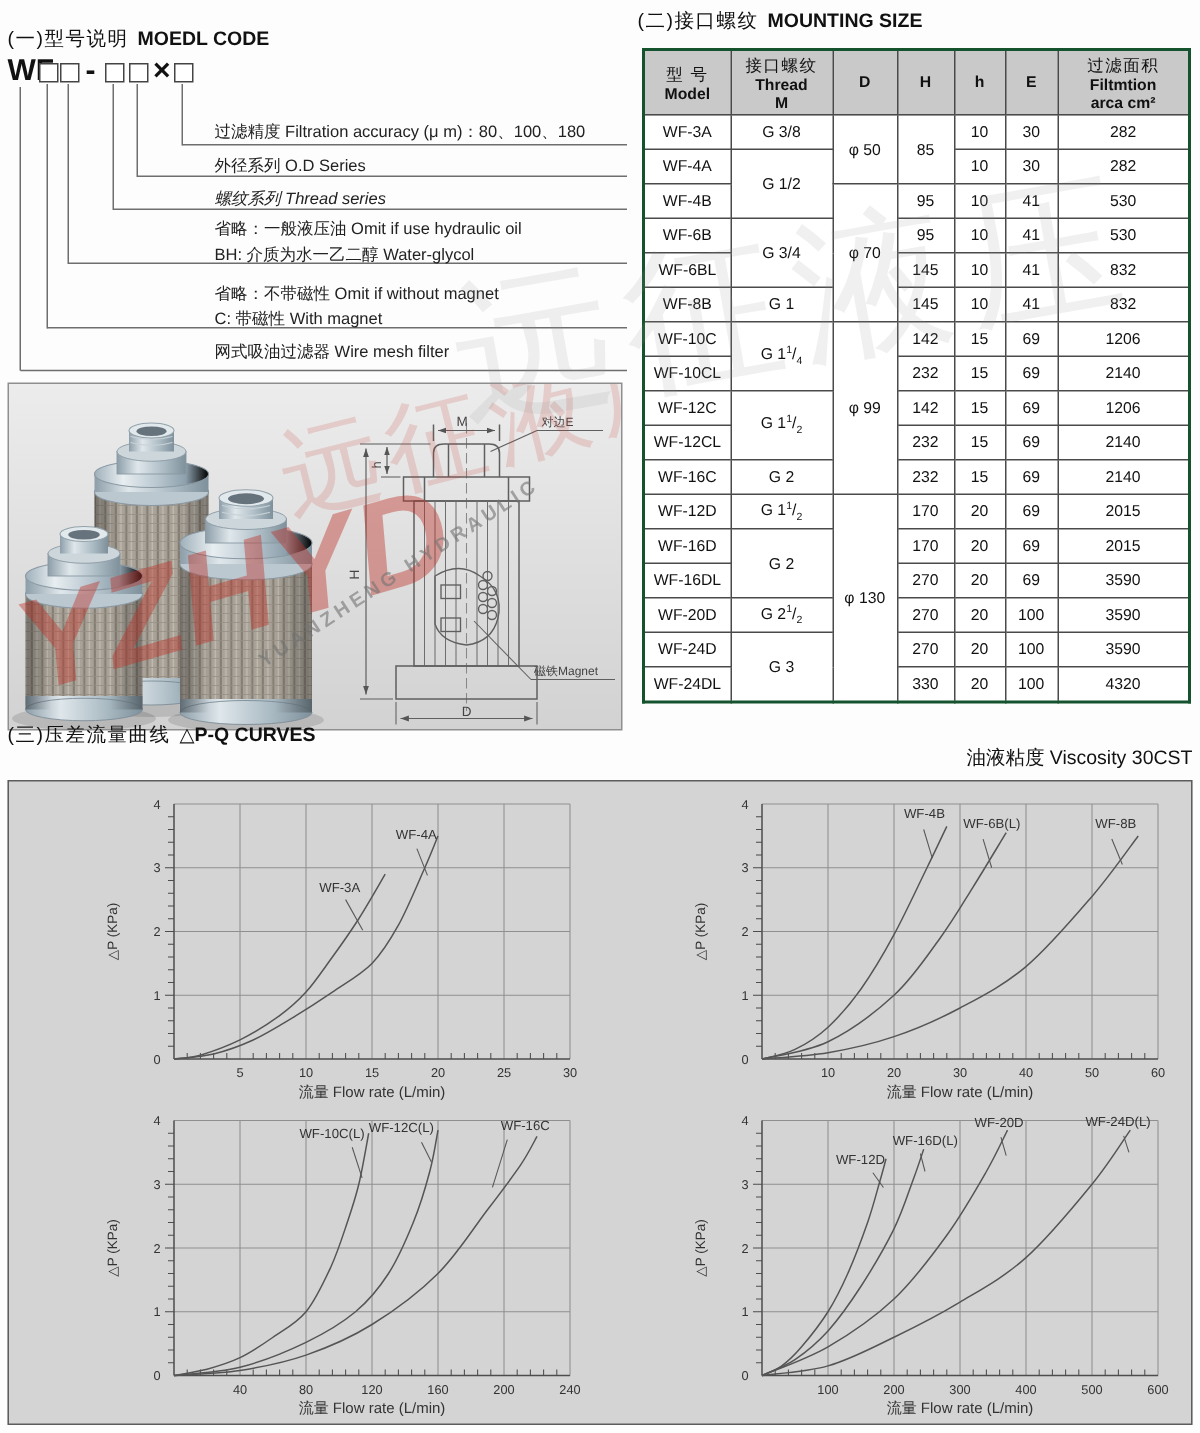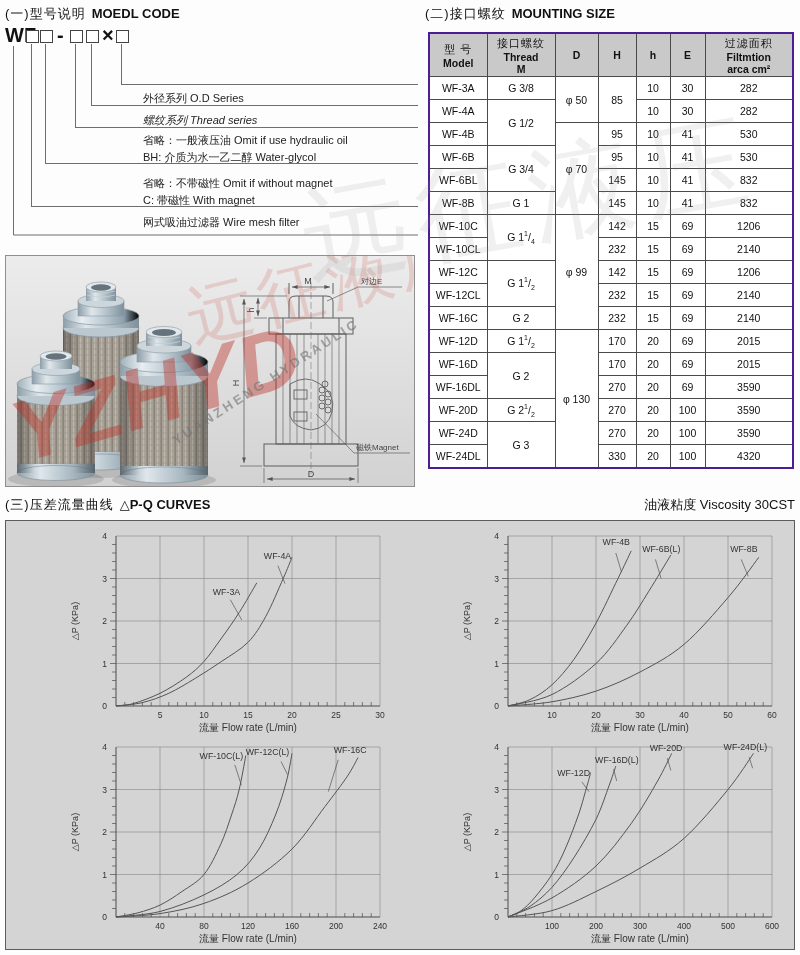--- a/index.html
+++ b/index.html
@@ -9,39 +9,39 @@
   
   .sec-title{font-size:13px;white-space:nowrap;color:#111;}
   .sec-title .zh{font-weight:500;letter-spacing:1px;}
   .sec-title .en{font-weight:bold;margin-left:6px;}
   
   .code-txt{font-size:20px;font-weight:bold;color:#111;position:absolute;line-height:14px;}
   .code-box{position:absolute;width:11px;height:11px;border:1.6px solid #444;background:#fff;}
   .mrow{position:absolute;font-size:11px;white-space:nowrap;color:#222;}
   
   table.mt{border-collapse:collapse;table-layout:fixed;font-size:10.5px;color:#111;background:#fff;}
-  table.mt{border:2px solid #4c1d95;}
+  table.mt{border:2px solid #14532d;}
   table.mt th,table.mt td{border:1px solid #4a4a4a;text-align:center;vertical-align:middle;padding:0;}
   table.mt thead th{background:#c9c9c9;height:42px;font-weight:bold;}
   table.mt thead .zh{font-weight:500;font-size:11px;letter-spacing:1px;}
   table.mt thead .en{font-weight:bold;font-size:10.5px;}
   table.mt tbody td{height:22px;}
   table.mt sup,table.mt sub{font-size:7px;}
   
   #photo{border:1px solid #8f8f8f;background:linear-gradient(#ececec,#d2d2d2);overflow:hidden;}
   .wm{position:absolute;pointer-events:none;white-space:nowrap;}
   
   #charts{border:1px solid #5c5c5c;background:#d4d4d4;}
   .chart-cell{position:absolute;width:392px;height:210px;}
   svg text{font-family:"Liberation Sans","DejaVu Sans",sans-serif;}
 </style>
 </head>
 <body>
 
-<div class="abs" style="left:0;top:0;width:420px;height:250px;">
+<div class="abs" style="left:0;top:12px;width:420px;height:250px;">
   <div class="sec-title abs" style="left:5px;top:5px;">
     <span class="zh">(一)型号说明</span><span class="en">MOEDL CODE</span>
   </div>
   <span class="code-txt" style="left:5px;top:28px;">WF</span>
   <span class="code-box" style="left:26px;top:30px;"></span>
   <span class="code-box" style="left:40px;top:30px;"></span>
   <span class="code-txt" style="left:57px;top:28px;">-</span>
   <span class="code-box" style="left:70px;top:30px;"></span>
   <span class="code-box" style="left:86px;top:30px;"></span>
   <span class="code-txt" style="left:102px;top:28px;">×</span>
@@ -57,20 +57,21 @@
       <line x1="121.5" y1="44" x2="121.5" y2="85"></line>
       <line x1="121.5" y1="84.5" x2="418" y2="84.5"></line>
       <line x1="91.5" y1="105.5" x2="418" y2="105.5"></line>
       <line x1="75.5" y1="127.5" x2="418" y2="127.5"></line>
       <line x1="45.5" y1="163.5" x2="418" y2="163.5"></line>
       <line x1="31.5" y1="206.5" x2="418" y2="206.5"></line>
       <line x1="13.5" y1="235" x2="418" y2="235"></line>
     </g>
   </svg>
 
+  <div class="mrow" style="left:143px;top:68px;">过滤精度 Filtration accuracy (μ m)：80、100、180</div>
   <div class="mrow" style="left:143px;top:91px;">外径系列 O.D Series</div>
   <div class="mrow" style="left:143px;top:113px;font-style:italic;">螺纹系列 Thread series</div>
   <div class="mrow" style="left:143px;top:133px;">省略：一般液压油 Omit if use hydraulic oil</div>
   <div class="mrow" style="left:143px;top:150px;">BH: 介质为水一乙二醇 Water-glycol</div>
   <div class="mrow" style="left:143px;top:176px;">省略：不带磁性 Omit if without magnet</div>
   <div class="mrow" style="left:143px;top:193px;">C: 带磁性 With magnet</div>
   <div class="mrow" style="left:143px;top:215px;text-align:center;">网式吸油过滤器 Wire mesh filter</div>
 </div>
 
 <div class="sec-title abs" style="left:425px;top:5px;">
@@ -406,21 +407,21 @@
   </svg>
 
   
   <div class="wm" style="left:2px;top:88px;font-size:86px;font-weight:bold;font-style:italic;letter-spacing:1px;color:rgba(190,48,38,0.42);transform:rotate(-16deg);">YZHYD</div>
   <div class="wm" style="left:178px;top:-16px;font-size:66px;color:rgba(198,66,55,0.18);transform:rotate(-14deg);letter-spacing:6px;">远征液压</div>
   <div class="wm" style="left:150px;top:118px;font-size:13px;font-weight:bold;letter-spacing:3px;color:rgba(115,115,115,0.6);transform:rotate(-33deg);">YUANZHENG HYDRAULIC</div>
 </div>
 
 <div class="wm" style="left:300px;top:130px;font-size:105px;color:rgba(150,150,150,0.14);transform:rotate(-10deg);letter-spacing:10px;z-index:5;">远征液压</div>
 
-<div class="sec-title abs" style="left:5px;top:496px;">
+<div class="sec-title abs" style="left:5px;top:481px;">
   <span class="zh">(三)压差流量曲线</span><span class="en">△P-Q CURVES</span>
 </div>
 <div class="sec-title abs" style="right:5px;top:496px;text-align:right;">
   <span>油液粘度 Viscosity 30CST</span>
 </div>
 
 <div id="charts" class="abs" style="left:5px;top:520px;width:788px;height:428px;">
   <div class="chart-cell" style="left:2px;top:5px;"><svg width="392" height="210" viewBox="0 0 392 210">
         <g stroke="#8f8f8f" stroke-width="0.7">
           <line x1="152" y1="10" x2="152" y2="180"></line>

